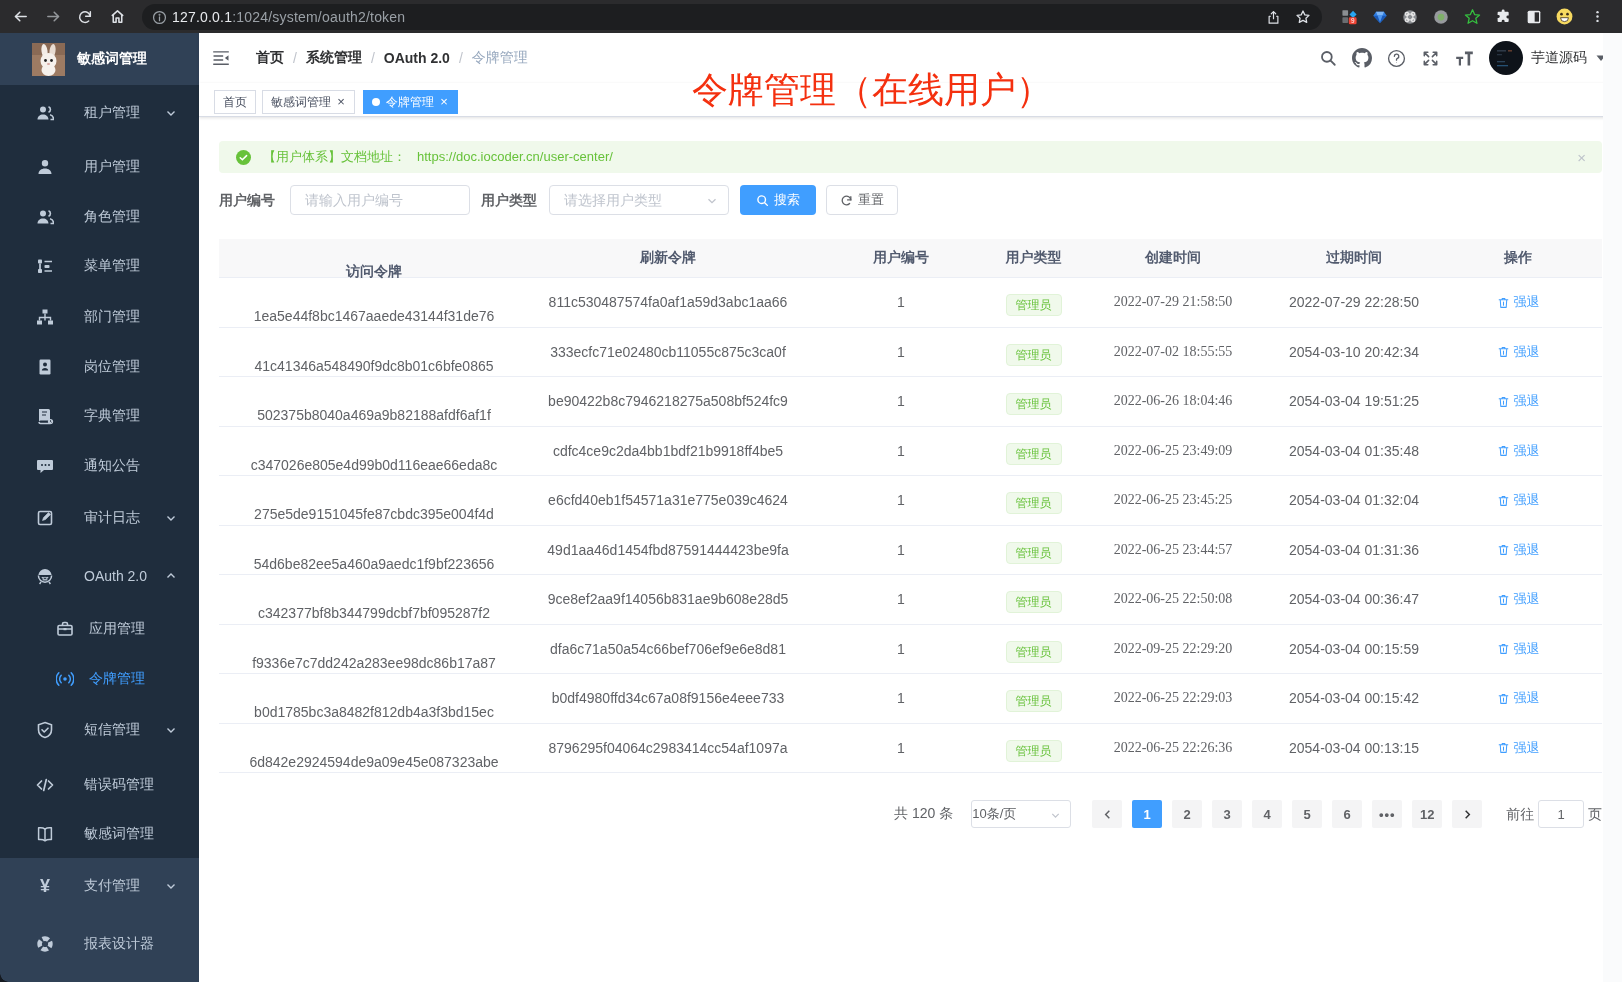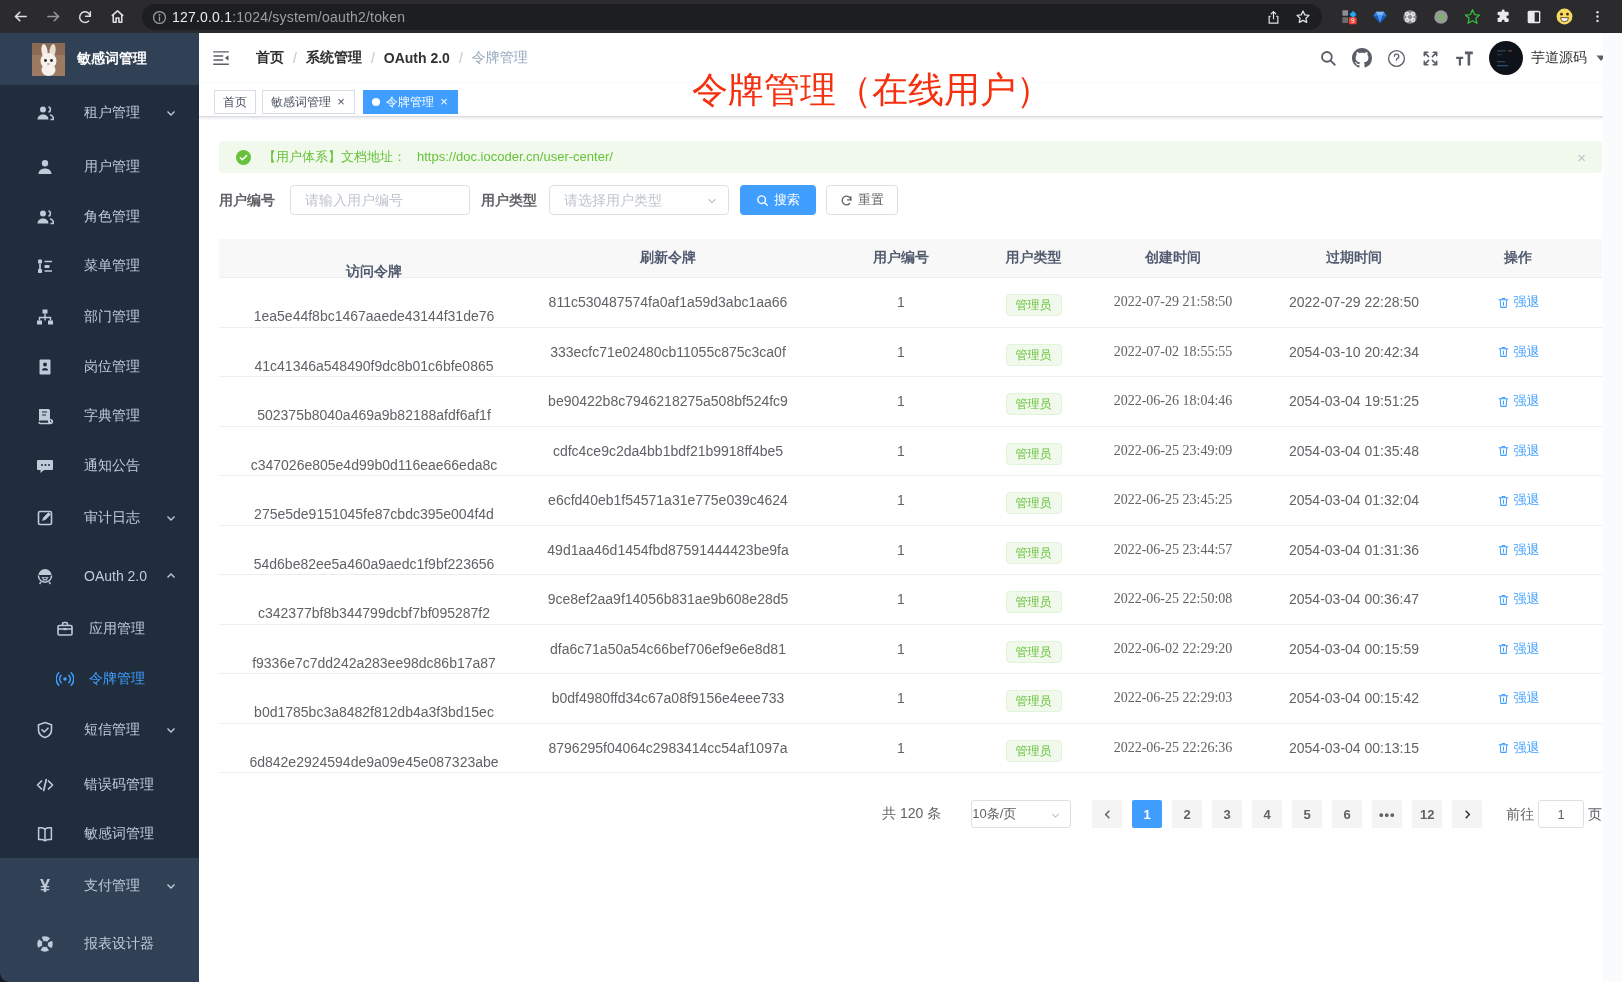--- a/index.html
+++ b/index.html
@@ -525,21 +525,21 @@
         <div class="tc c7"><span class="kick"><svg width="13" height="13" viewBox="0 0 24 24" fill="none" stroke="#409eff" stroke-width="1.9">
               <path d="M4 7h16M9.5 7V4.5h5V7M6 7l1 14h10l1-14" stroke-linecap="round" stroke-linejoin="round"></path>
               <path d="M12 11v6" stroke-linecap="round"></path>
             </svg>强退</span></div>
       </div>
 <div class="trow">
         <div class="tc c1">f9336e7c7dd242a283ee98dc86b17a87</div>
         <div class="tc c2">dfa6c71a50a54c66bef706ef9e6e8d81</div>
         <div class="tc c3">1</div>
         <div class="tc c4"><span class="gtag">管理员</span></div>
-        <div class="tc c5">2022-06-02 22:29:20</div>
+        <div class="tc c5">2022-09-25 22:29:20</div>
         <div class="tc c6">2054-03-04 00:15:59</div>
         <div class="tc c7"><span class="kick"><svg width="13" height="13" viewBox="0 0 24 24" fill="none" stroke="#409eff" stroke-width="1.9">
               <path d="M4 7h16M9.5 7V4.5h5V7M6 7l1 14h10l1-14" stroke-linecap="round" stroke-linejoin="round"></path>
               <path d="M12 11v6" stroke-linecap="round"></path>
             </svg>强退</span></div>
       </div>
 <div class="trow">
         <div class="tc c1">b0d1785bc3a8482f812db4a3f3bd15ec</div>
         <div class="tc c2">b0df4980ffd34c67a08f9156e4eee733</div>
         <div class="tc c3">1</div>
@@ -558,21 +558,21 @@
         <div class="tc c4"><span class="gtag">管理员</span></div>
         <div class="tc c5">2022-06-25 22:26:36</div>
         <div class="tc c6">2054-03-04 00:13:15</div>
         <div class="tc c7"><span class="kick"><svg width="13" height="13" viewBox="0 0 24 24" fill="none" stroke="#409eff" stroke-width="1.9">
               <path d="M4 7h16M9.5 7V4.5h5V7M6 7l1 14h10l1-14" stroke-linecap="round" stroke-linejoin="round"></path>
               <path d="M12 11v6" stroke-linecap="round"></path>
             </svg>强退</span></div>
       </div>
 </div>
   <div id="pager">
-  <span style="margin-right:16px;">共 120 条</span>
+  <span style="margin-right:4px;">共 120 条</span>
   <div id="psel">
         <span style="">10条/页</span>
     <svg style="position:absolute;right:9px;top:9px" width="11" height="11" viewBox="0 0 12 12" fill="none" stroke="#c0c4cc" stroke-width="1.3">
           <path d="M2.5 4.2L6 7.7l3.5-3.5"></path>
         </svg>
   </div>
   <div class="pbox">
         <svg width="11" height="11" viewBox="0 0 12 12" fill="none" stroke="#606266" stroke-width="1.6">
           <path d="M8 2L4 6l4 4"></path>
         </svg>

